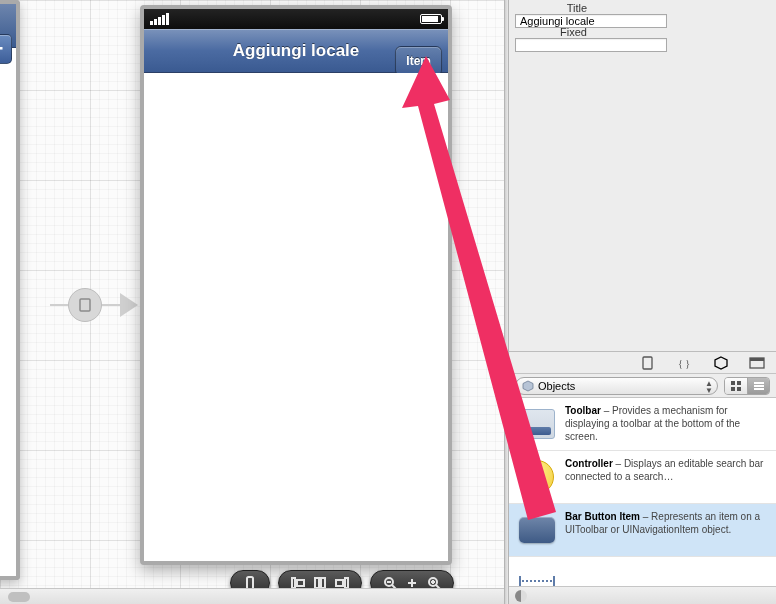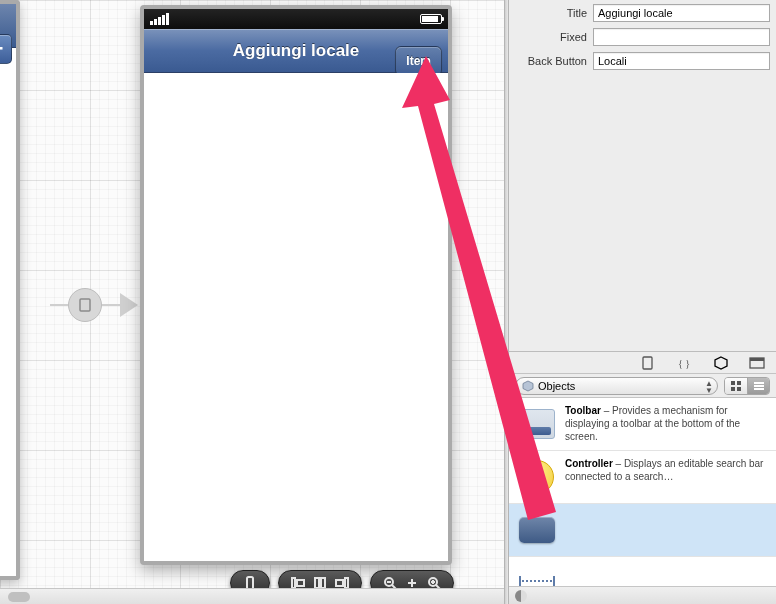--- a/index.html
+++ b/index.html
@@ -194,22 +194,22 @@
   position: absolute;
   left: 509px; top: 0;
   width: 267px; height: 604px;
   background: #ededed;
   display: flex; flex-direction: column;
 }
 
 
 .attr-rows { padding: 2px 6px 12px 6px; }
 .attr-row {
-  display: flex; align-items: center;
-  height: 22px; margin-bottom: 2px;
+  display: flex; align-items: flex-start;
+  height: 22px; margin-bottom: 2px; flex-direction: column;
 }
 .attr-label {
   width: 78px; text-align: right;
   color: #333; font-size: 11px;
   padding-right: 6px;
 }
 .attr-input {
   flex: 1;
   height: 18px;
   border: 1px solid #a9a9a9;
@@ -465,24 +465,20 @@
 <div class="inspector">
 
   <div class="attr-rows">
     <div class="attr-row">
       <span class="attr-label">Title</span>
       <input class="attr-input" value="Aggiungi locale" style="">
     </div>
     <div class="attr-row">
       <span class="attr-label">Fixed</span>
       <input class="attr-input" value="" style="">
-    </div>
-    <div class="attr-row">
-      <span class="attr-label">Back Button</span>
-      <input class="attr-input" value="Locali" style="">
     </div>
   </div>
 
   <div class="attr-spacer"></div>
 
   <div class="lib">
     <div class="lib-tabs">
       <span class="lib-tab">
         <svg viewBox="0 0 16 14">
             <rect x="2" y="1" width="9" height="12" rx="1" fill="none" stroke="currentColor" stroke-width="1.3"></rect>
@@ -545,20 +541,21 @@
       <div class="lib-item">
         <div class="lib-item-icon">
             <div class="ico-search"></div>
           </div>
         <div class="lib-item-text"><b>Controller</b><span> – Displays an editable search bar connected to a search…</span></div>
       </div>
       <div class="lib-item selected">
         <div class="lib-item-icon">
             <div class="ico-bbitem"></div>
           </div>
+        <div class="lib-item-text"><b>Bar Button Item</b><span> – Represents an item on a UIToolbar or UINavigationItem object.</span></div>
       </div>
       <div class="lib-item">
         <div class="lib-item-icon">
             <div class="ico-fixed"></div>
           </div>
       </div>
     </div>
 
     <div class="lib-footer">
       <span class="half"></span>

